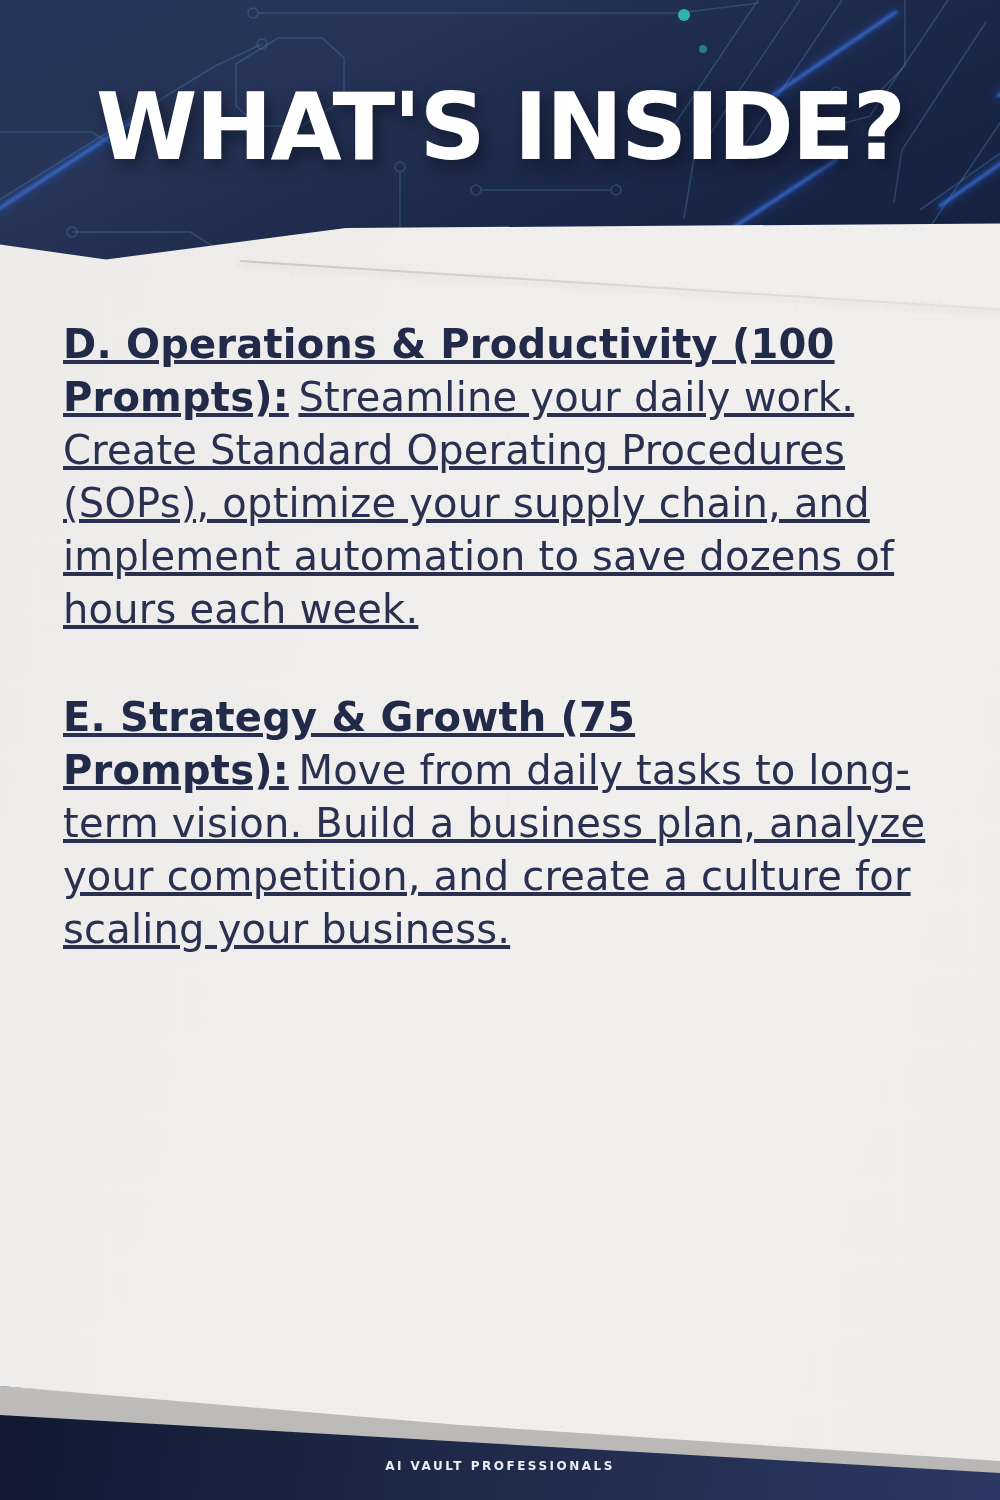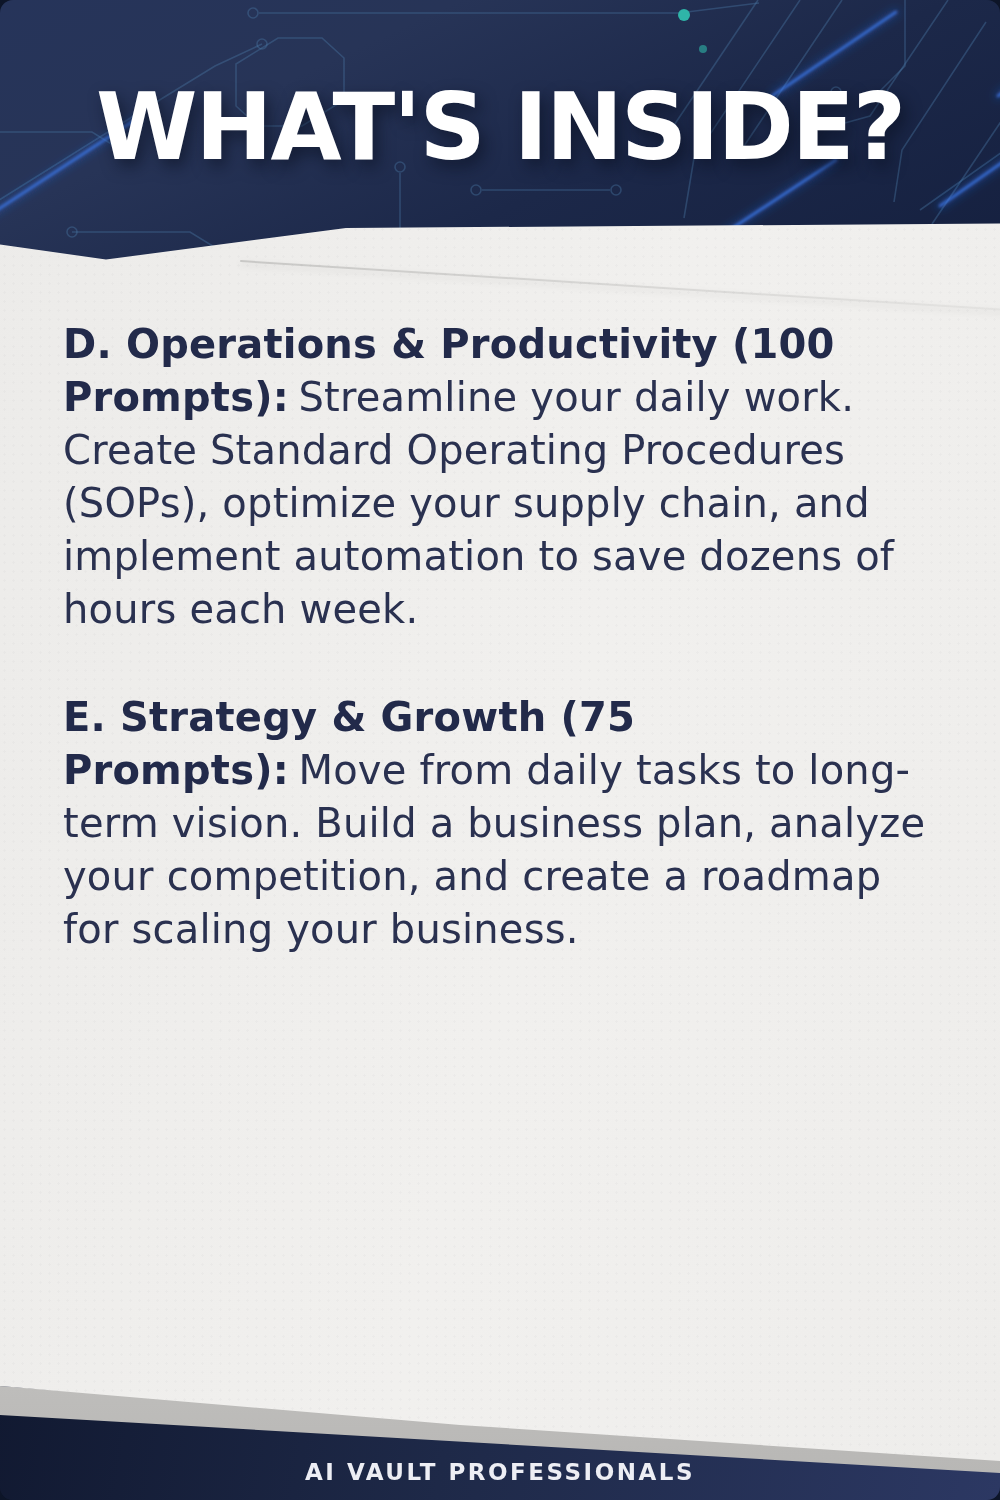--- a/index.html
+++ b/index.html
@@ -1,20 +1,19 @@
 <!DOCTYPE html>
 <html><head>
 <meta charset="utf-8">
 <style>
   html,body { margin:0; padding:0; background:#0d1528; }
   .poster {
     position:relative; width:1000px; height:1500px; overflow:hidden;
     background:#10192f;
     font-family:"DejaVu Sans", sans-serif;
-    border-radius:13px;
   }
 
   
   .header-band {
     position:absolute; top:0; left:0; width:1000px; height:300px;
     background:linear-gradient(155deg,#26345a 0%,#273457 28%,#1c2849 58%,#141f3e 100%);
   }
   .circuit { position:absolute; top:0; left:0; display:block; }
 
   .page-title {
@@ -45,33 +44,33 @@
     position:absolute; z-index:3; left:240px; top:260px; width:788px; height:2px;
     transform:rotate(3.65deg); transform-origin:left center; border-radius:2px;
     background:linear-gradient(to right, rgba(128,128,126,.34), rgba(128,128,126,.10));
     box-shadow:0 3px 6px rgba(120,120,118,.16);
   }
 
   
   .content { position:absolute; z-index:4; left:63px; top:318px; width:868px; }
   .para {
     margin:0 0 55px 0; font-size:40px; line-height:53px;
-    color:#2a3150; letter-spacing:.2px;
+    color:#2a3150; letter-spacing:.2px;text-decoration:underline;
   }
   .para strong { color:#222a4a; font-weight:bold; margin-right:.24em; }
 
   
   .footer-band {
     position:absolute; z-index:0; left:0; bottom:0; width:1000px; height:150px;
     background:linear-gradient(100deg,#111931 0%,#1e2948 45%,#2c3863 100%);
   }
   .footer-label {
     position:absolute; z-index:5; left:0; top:1459px; width:100%;
     text-align:center; color:#edeef4; font-weight:bold;
-    font-size:23px; letter-spacing:2.5px;
+    font-size:12px; letter-spacing:2.5px;
   }
 </style>
 </head>
 <body>
 
 <div class="poster">
 
   <div class="header-band">
     <svg class="circuit" width="1000" height="300" viewBox="0 0 1000 300" xmlns="http://www.w3.org/2000/svg">
       <defs>
@@ -139,19 +138,19 @@
 
   <div class="under-sheet"></div>
   <div class="paper"></div>
   <div class="crease-line"></div>
 
   <div class="page-title">WHAT'S INSIDE?</div>
 
   <div class="content">
     <p class="para"><strong>D. Operations &amp; Productivity (100 Prompts):</strong><span>Streamline your daily work. Create Standard Operating Procedures (SOPs), optimize your supply chain, and implement automation to save dozens of hours each week.</span></p>
 
-    <p class="para"><strong>E. Strategy &amp; Growth (75 Prompts):</strong><span>Move from daily tasks to long-term vision. Build a business plan, analyze your competition, and create a roadmap for scaling your business.</span></p>
+    <p class="para"><strong>E. Strategy &amp; Growth (75 Prompts):</strong><span>Move from daily tasks to long-term vision. Build a business plan, analyze your competition, and create a culture for scaling your business.</span></p>
 
   </div>
 
   <div class="footer-label">AI VAULT PROFESSIONALS</div>
 
 </div>
 
 </body></html>

